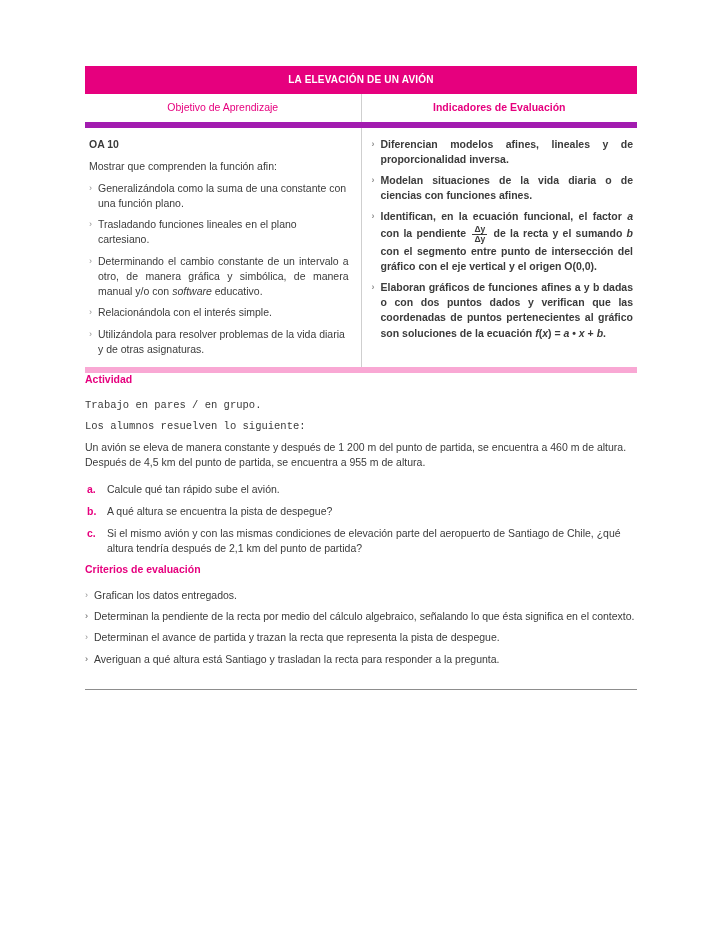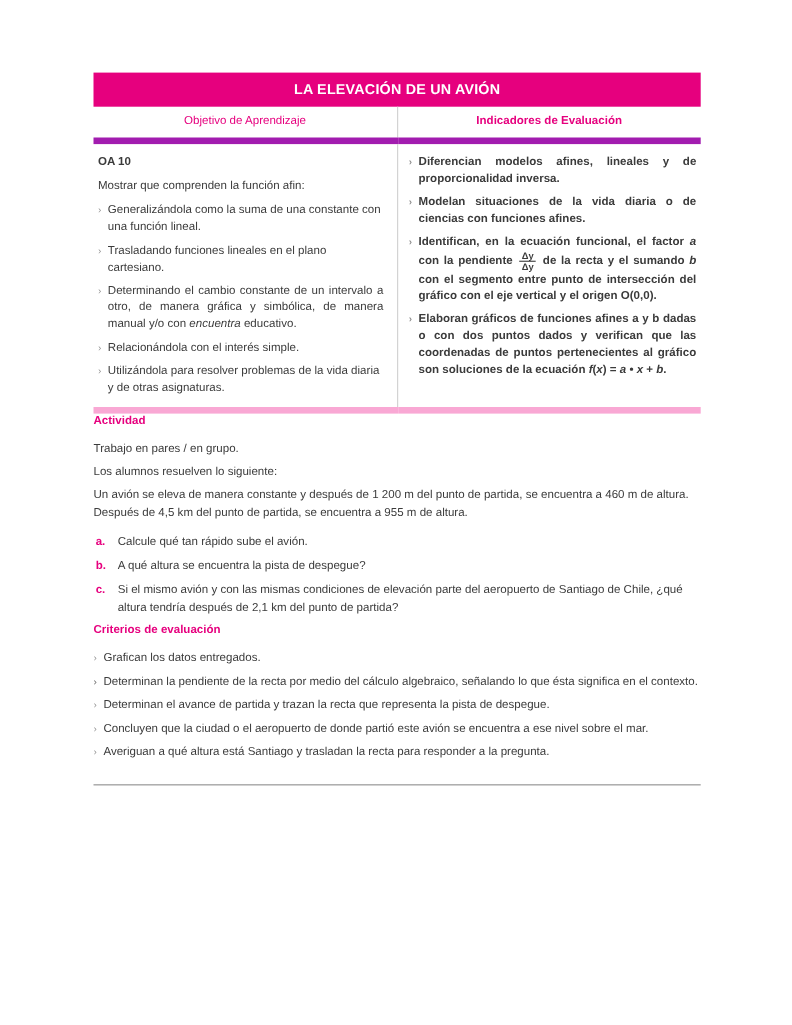--- a/index.html
+++ b/index.html
@@ -25,21 +25,21 @@
     left: 85px;
     top: 66px;
     width: 552px;
   }
 
   
   .title-band {
     background: #E6007E;
     color: #ffffff;
     text-align: center;
-    font-size: 13px;
+    font-size: 10px;
     font-weight: bold;
     letter-spacing: 0.2px;
     padding: 8px 6px 9px 6px;
     line-height: 1.1;
   }
 
   
   .oa-table {
     width: 100%;
     border-collapse: collapse;
@@ -134,21 +134,21 @@
     color: #E6007E;
     font-weight: bold;
     font-size: 10.5px;
     margin: 0 0 13px 0;
   }
   .para {
     font-size: 10.5px;
     line-height: 1.5;
     margin: 0 0 8px 0;
   }
-  .para-tight { margin-bottom: 5px; }
+  .para-tight { margin-bottom: 5px; font-family: Liberation Mono, monospace; }
   .para-block { margin-bottom: 11px; }
 
   
   ol.letters {
     list-style: none;
     margin: 0;
     padding: 0;
   }
   ol.letters > li {
     position: relative;
@@ -193,29 +193,29 @@
       </tr>
       <tr class="body-row">
 
         <td class="col-left">
           <div class="cell-inner">
             <div class="oa-code">OA 10</div>
             <div class="lead">Mostrar que comprenden la función afin:</div>
             <ul class="chev">
               <li>
                 <span class="chev-glyph">›</span>
-                <span class="li-text">Generalizándola como la suma de una constante con una función lineal.</span>
+                <span class="li-text">Generalizándola como la suma de una constante con una función plano.</span>
               </li>
               <li>
                 <span class="chev-glyph">›</span>
                 <span class="li-text">Trasladando funciones lineales en el plano cartesiano.</span>
               </li>
               <li>
                 <span class="chev-glyph">›</span>
-                <span class="li-text" style="text-align:justify;display:block;">Determinando el cambio constante de un intervalo a otro, de manera gráfica y simbólica, de manera manual y/o con <em>encuentra</em> educativo.</span>
+                <span class="li-text" style="text-align:justify;display:block;">Determinando el cambio constante de un intervalo a otro, de manera gráfica y simbólica, de manera manual y/o con <em>software</em> educativo.</span>
               </li>
               <li>
                 <span class="chev-glyph">›</span>
                 <span class="li-text">Relacionándola con el interés simple.</span>
               </li>
               <li>
                 <span class="chev-glyph">›</span>
                 <span class="li-text">Utilizándola para resolver problemas de la vida diaria y de otras asignaturas.</span>
               </li>
             </ul>
@@ -283,21 +283,20 @@
         <li>
           <span class="chev-glyph">›</span>
           <span class="li-text">Determinan la pendiente de la recta por medio del cálculo algebraico, señalando lo que ésta significa en el contexto.</span>
         </li>
         <li>
           <span class="chev-glyph">›</span>
           <span class="li-text">Determinan el avance de partida y trazan la recta que representa la pista de despegue.</span>
         </li>
         <li>
           <span class="chev-glyph">›</span>
-          <span class="li-text">Concluyen que la ciudad o el aeropuerto de donde partió este avión se encuentra a ese nivel sobre el mar.</span>
         </li>
         <li>
           <span class="chev-glyph">›</span>
           <span class="li-text">Averiguan a qué altura está Santiago y trasladan la recta para responder a la pregunta.</span>
         </li>
       </ul>
       <hr class="rule">
     </div>
 
   </div>

